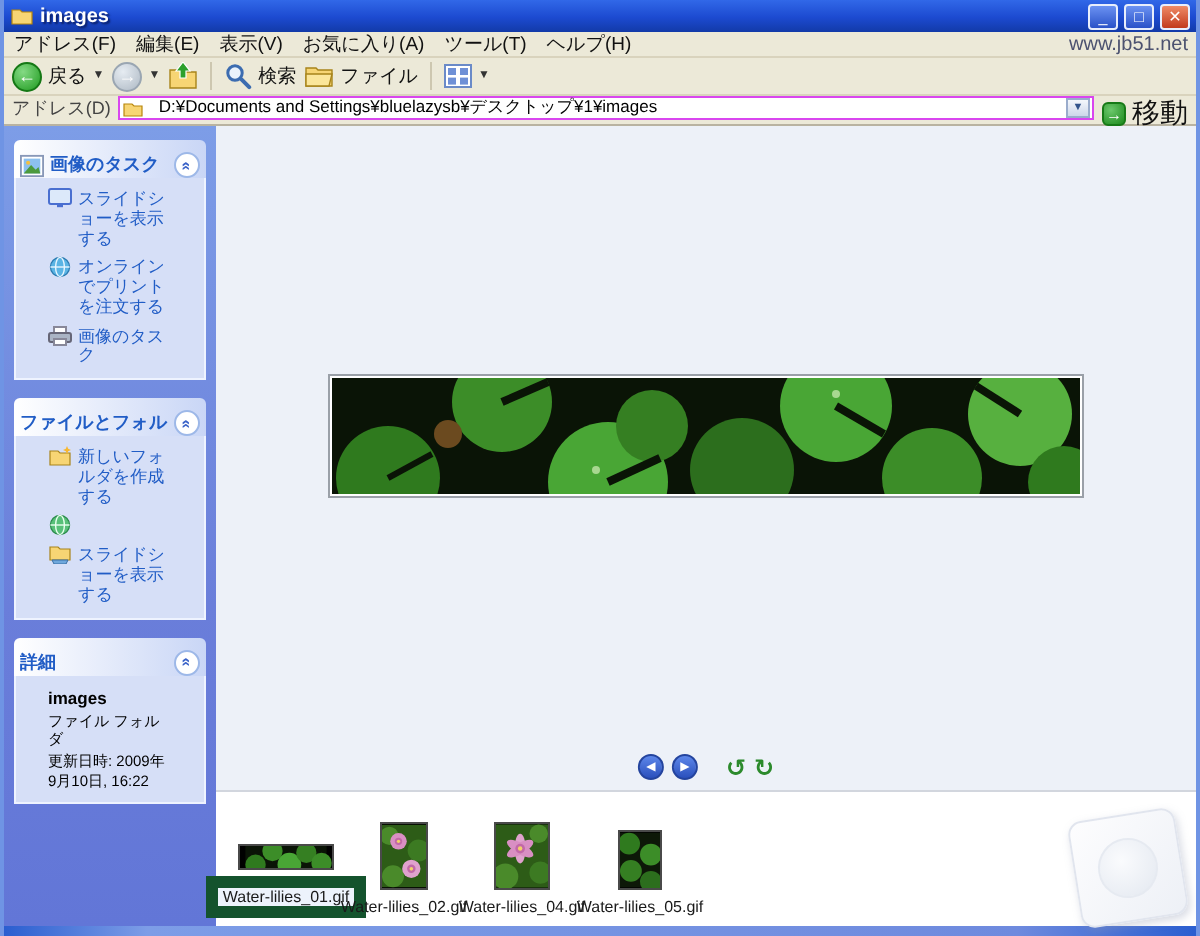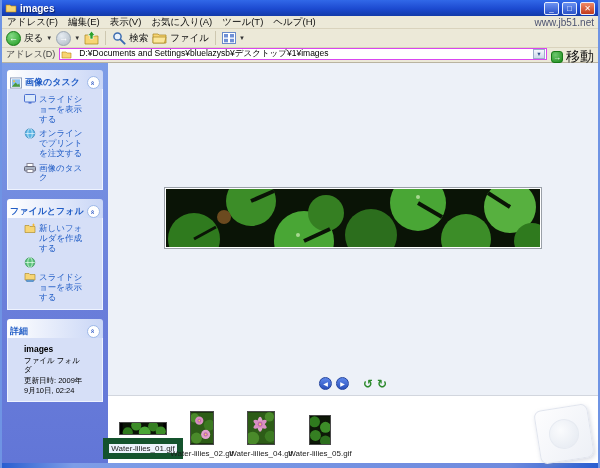--- a/index.html
+++ b/index.html
@@ -261,21 +261,21 @@
       <div class="panel">
         <div class="panel-header">
           <span class="panel-title">詳細</span>
           <span class="chev-btn chev-up">
               <span class="chev-glyph">»</span>
             </span>
         </div>
         <div class="panel-body details-body">
           <span class="det-name">images</span>
           <span class="det-line">ファイル フォルダ</span>
-          <span class="det-line">更新日時: 2009年9月10日, 02:24</span>
+          <span class="det-line">更新日時: 2009年9月10日, 16:22</span>
         </div>
       </div>
     </div>
 
     <div class="main">
       <div class="preview-zone">
         <div class="preview-frame">
           <svg width="374" height="58" viewBox="0 0 374 58">
             <rect width="374" height="58" fill="#0a1406"></rect>
             <circle cx="28" cy="50" r="26" fill="#2f7a1e"></circle>

